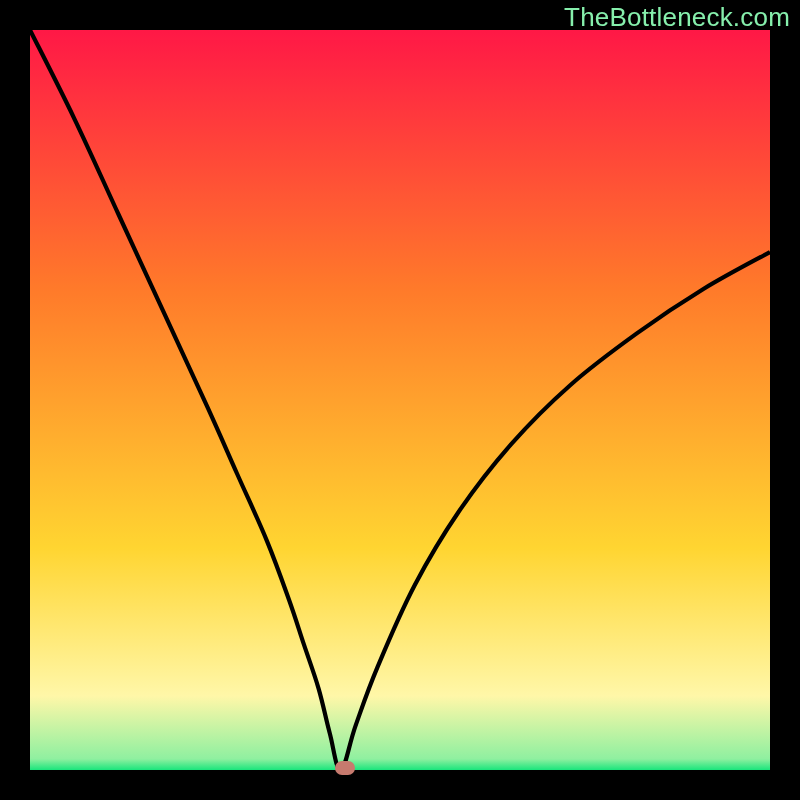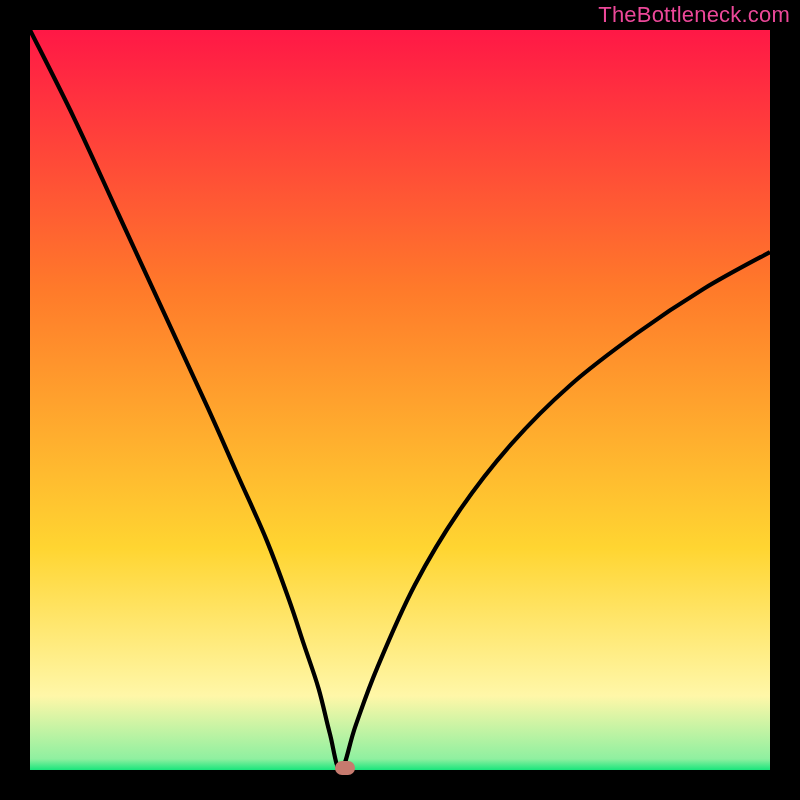--- a/index.html
+++ b/index.html
@@ -14,22 +14,22 @@
   .outer {
     position: relative;
     width: 800px;
     height: 800px;
     background: #000;
   }
   .watermark {
     position: absolute;
     top: 2px;
     right: 10px;
-    color: #ec4899;
-    font-size: 22px;
+    color: #86efac;
+    font-size: 26px;
     letter-spacing: 0.2px;
     z-index: 10;
   }
   svg.plot {
     position: absolute;
     top: 30px;
     left: 30px;
     width: 740px;
     height: 740px;
     display: block;

